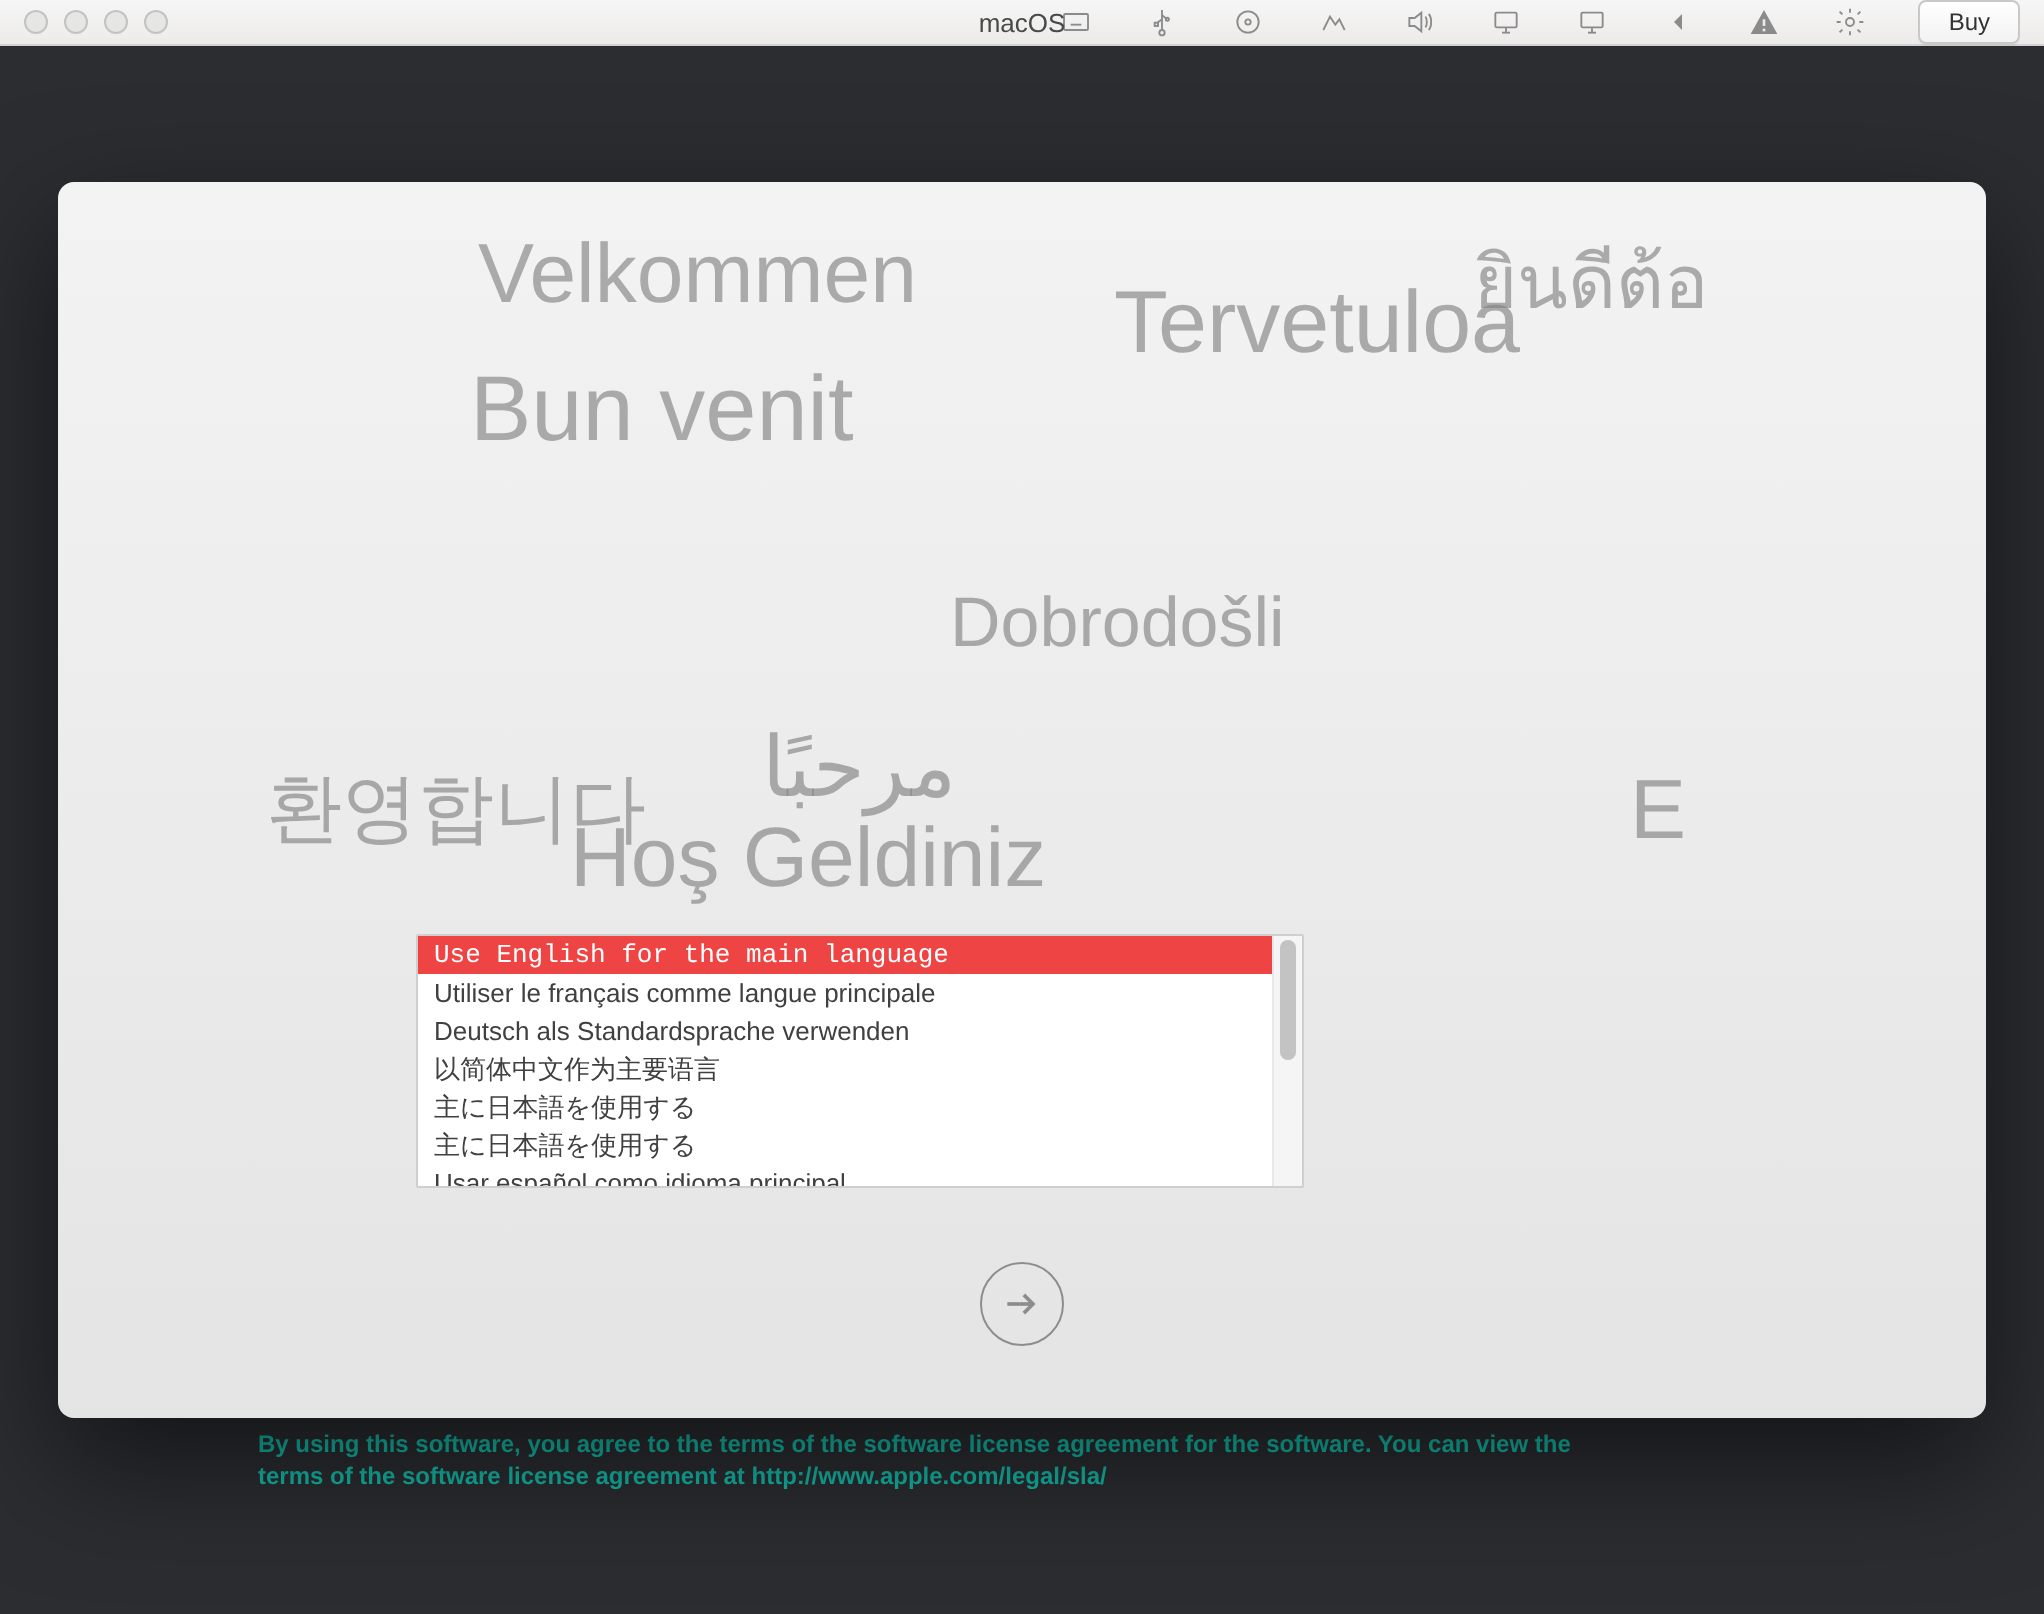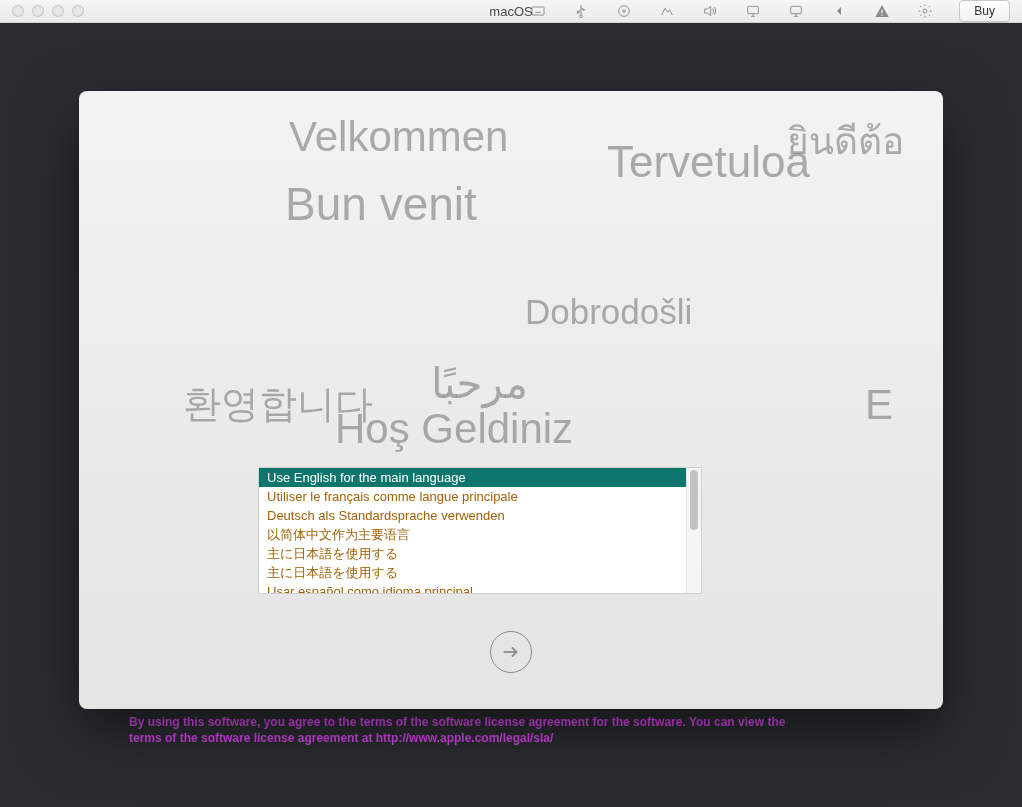--- a/index.html
+++ b/index.html
@@ -43,21 +43,21 @@
     width:1022px; height:767px;
     background:#2b2d31;
     position:relative;
     display:flex;
     flex-direction:column;
     align-items:center;
   }
 
   .setup-window {
     margin-top:68px;
-    width:864px;
+    width:964px;
     height:618px;
     background: linear-gradient(180deg, #f3f3f3 0%, #ededed 40%, #e4e4e4 100%);
     border-radius:8px;
     box-shadow: 0 22px 60px rgba(0,0,0,.55);
     position:relative;
     overflow:hidden;
   }
 
   
   .word-cloud { position:absolute; inset:0; }
@@ -73,25 +73,25 @@
     border-radius:1px;
     box-shadow: inset 0 1px 0 rgba(0,0,0,.03);
     overflow:hidden;
     display:flex;
   }
   .lang-list { flex:1; overflow:hidden; }
   .lang-item {
     font-size:13px;
     line-height:19px;
     padding:0 8px;
-    color:#a16207;
+    color:#404040;
     cursor:pointer;
     white-space:nowrap;
   }
-  .lang-item.selected { background:#0f766e; color:#fff; }
+  .lang-item.selected { background:#ef4444; color:#fff;font-family:Liberation Mono, monospace; }
   .lang-scrollbar {
     width:15px;
     background:#f5f5f5;
     border-left:1px solid #e8e8e8;
     position:relative;
   }
   .lang-thumb {
     position:absolute; top:2px; left:3px; right:3px;
     height:60px;
     background:#c3c3c3;
@@ -109,21 +109,21 @@
     display:flex; align-items:center; justify-content:center;
     cursor:pointer;
     background:transparent;
   }
   .next-btn svg { width:22px;height:22px; stroke:#8d8d8d; fill:none; stroke-width:2; }
 
   
   .sla {
     width:800px;
     margin:6px auto 0;
-    color:#d946ef;
+    color:#14b8a6;
     font-size:12px;
     font-weight:700;
     line-height:1.3;
     padding:0 18px 0 18px;
     text-align:left;
   }
 </style>
 </head>
 <body>
 

